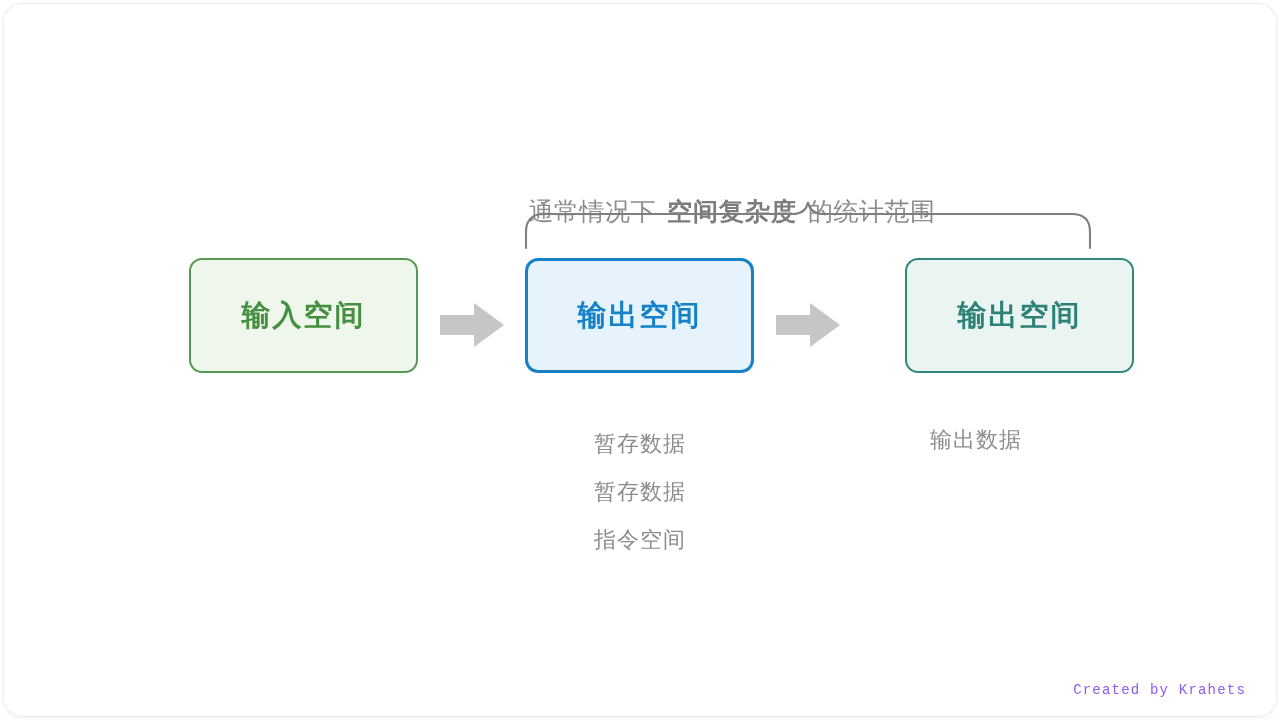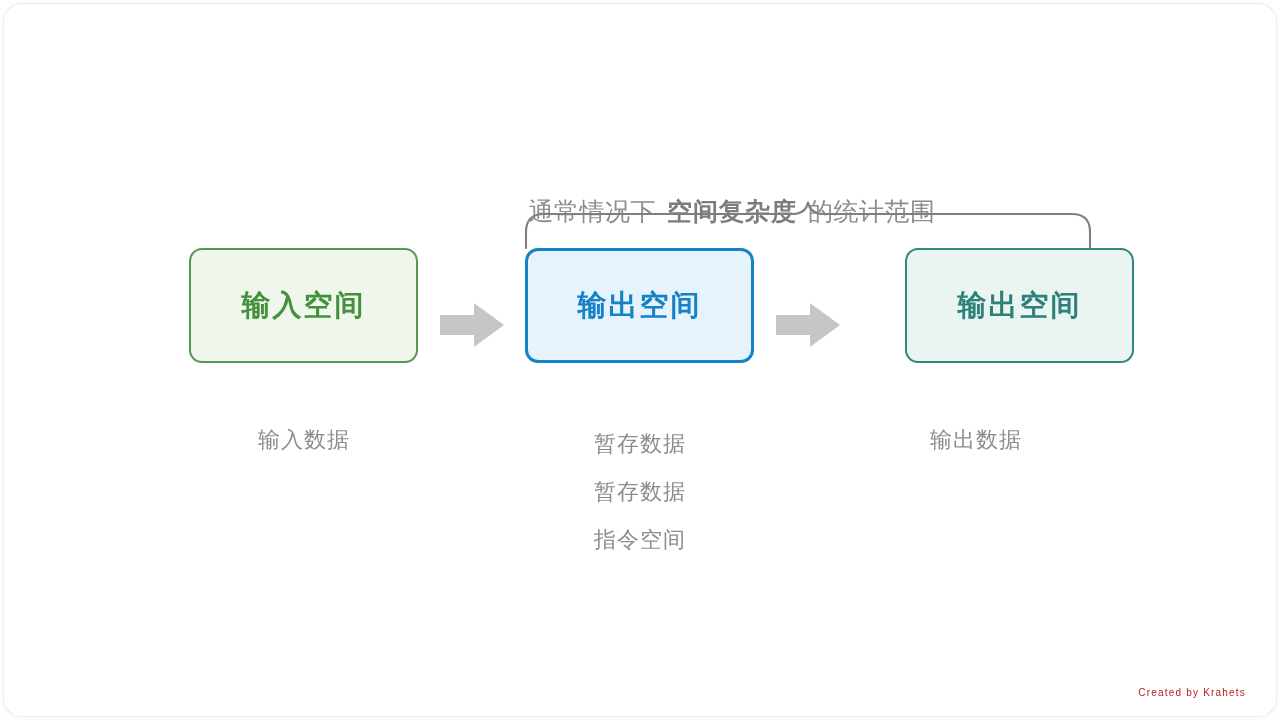--- a/index.html
+++ b/index.html
@@ -61,21 +61,21 @@
   
   .brace {
     position: absolute;
     left: 518px;
     top: 198px;
     width: 580px;
     height: 52px;
   }
 
   
-  .boxes-row { position: absolute; left: 0; top: 248px; width: 1183px; height: 116px; }
+  .boxes-row { position: absolute; left: 0; top: 258px; width: 1183px; height: 116px; }
 
   .node {
     position: absolute;
     top: 0;
     width: 229px;
     height: 115px;
     box-sizing: border-box;
     border-radius: 13px;
     display: flex;
     align-items: center;
@@ -128,23 +128,23 @@
   .caption-1 { left: 184px; top: 416px; }
   .caption-2 { left: 520px; top: 420px; }
   .caption-3 { left: 856px; top: 416px; }
   .caption-line { display: block; white-space: nowrap; }
 
   
   .credit {
     position: absolute;
     right: 34px;
     bottom: 22px;
-    font-family: Liberation Sans, sans-serif;
-    font-size: 10px;
-    color: #b91c1c;
+    font-family: Liberation Mono, monospace;
+    font-size: 14px;
+    color: #8b5cf6;
     letter-spacing: 1.2px;
     white-space: nowrap;
   }
 </style>
 </head>
 <body>
 
 <div id="canvas">
 
   <div class="card-frame"></div>
@@ -179,23 +179,20 @@
     </div>
   </div>
 
   <svg class="arrow arrow-1" viewBox="0 0 64 44">
     <polygon points="0,12 34,12 34,0 64,22 34,44 34,32 0,32" fill="#c6c6c6"></polygon>
   </svg>
   <svg class="arrow arrow-2" viewBox="0 0 64 44">
     <polygon points="0,12 34,12 34,0 64,22 34,44 34,32 0,32" fill="#c6c6c6"></polygon>
   </svg>
 
-  <div class="caption-col caption-1">
-    <span class="caption-line">输入数据</span>
-  </div>
   <div class="caption-col caption-2">
     <span class="caption-line">暂存数据</span>
     <span class="caption-line">暂存数据</span>
     <span class="caption-line">指令空间</span>
   </div>
   <div class="caption-col caption-3">
     <span class="caption-line">输出数据</span>
   </div>
 
   <div class="credit">Created by Krahets</div>

